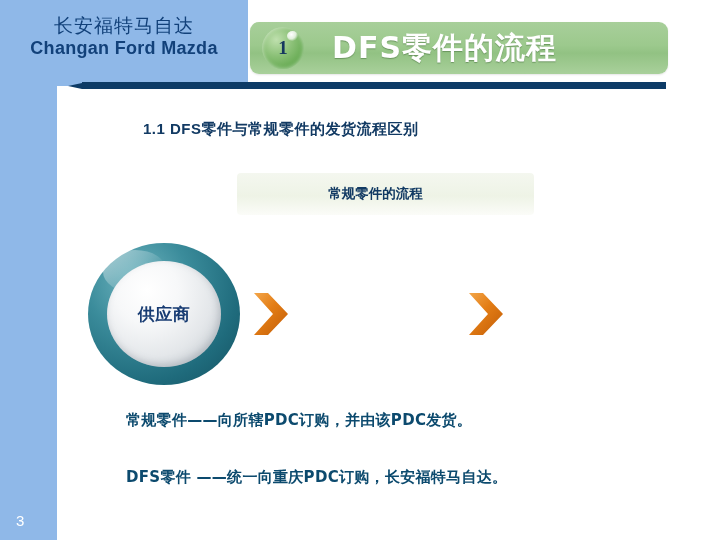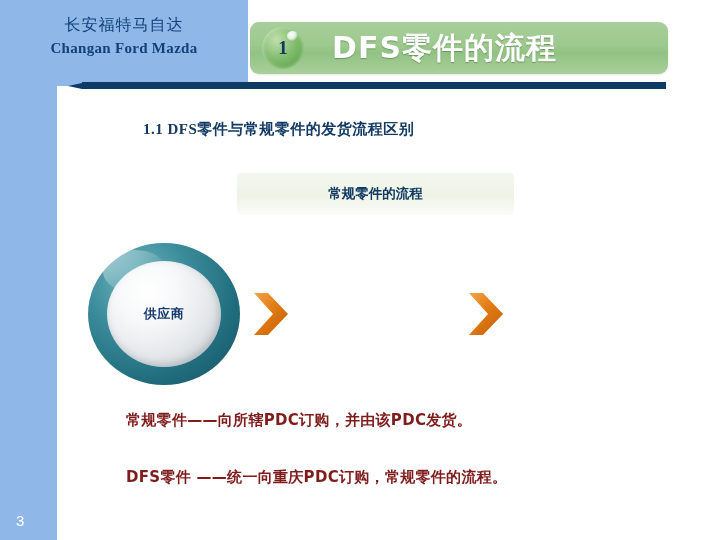--- a/index.html
+++ b/index.html
@@ -33,26 +33,26 @@
     content:"";position:absolute;left:-14px;top:1px;
     width:0;height:0;
     border-top:3px solid transparent;
     border-bottom:3px solid transparent;
     border-right:14px solid #0d3b66;
   }
 
   
   .logo-block{position:absolute;left:0px;top:14px;width:248px;text-align:center;}
   .logo-cn{
-    font-size:16px;color:#12417a;letter-spacing:1px;line-height:22px;
+    font-size:19px;color:#12417a;letter-spacing:1px;line-height:22px;
     font-family:"DejaVu Sans","Liberation Sans",sans-serif;
   }
   .logo-en{
-    font-size:15px;color:#12417a;font-weight:bold;line-height:24px;letter-spacing:.3px;
-    font-family:Liberation Serif, serif;
+    font-size:18px;color:#12417a;font-weight:bold;line-height:24px;letter-spacing:.3px;
+    font-family:Liberation Sans, sans-serif;
   }
 
   
   .title-banner{
     position:absolute;left:250px;top:22px;width:418px;height:52px;
     border-radius:9px;
     background:linear-gradient(to bottom,#a8cf9a 0%,#9cc98d 45%,#92c283 60%,#a9d09b 100%);
     box-shadow:0 1px 2px rgba(0,0,0,0.10);
   }
   .title-badge{
@@ -75,28 +75,29 @@
     display:flex;align-items:center;
     font-size:30px;font-weight:bold;color:#ffffff;letter-spacing:1px;
     text-shadow:0 1px 1px rgba(70,110,60,.55);
     font-family:"DejaVu Sans","Liberation Sans",sans-serif;
   }
 
   
   .subtitle{
     position:absolute;left:143px;top:120px;
     font-size:15px;font-weight:bold;color:#123a63;letter-spacing:.5px;
-    font-family:Liberation Serif, serif;
+    font-family:Liberation Sans, sans-serif;
   }
 
   
   .flow-box{
     position:absolute;left:237px;top:173px;width:277px;height:42px;
     border-radius:4px;
     background:linear-gradient(to bottom,#f4f7ef 0%,#eef3e6 55%,#fbfcf8 100%);
+    padding-left:20px;
   }
   .flow-box-label{
     position:absolute;left:0;top:0;width:277px;height:42px;
     display:flex;align-items:center;justify-content:center;
     font-size:13.5px;font-weight:bold;color:#123a63;
     font-family:"DejaVu Sans","Liberation Sans",sans-serif;
   }
 
   
   .node{position:absolute;width:152px;height:142px;}
@@ -110,41 +111,41 @@
     pointer-events:none;
   }
   .node .sphere{
     position:absolute;left:19px;top:18px;width:114px;height:106px;border-radius:50%;
     background:radial-gradient(ellipse at 35% 28%, #ffffff 0%, #f7f8f9 30%, #e4e7ea 62%, #c9cfd4 88%, #b8bfc6 100%);
     box-shadow:inset -2px -3px 7px rgba(120,130,140,.35);
   }
   .node .label{
     position:absolute;left:0;top:0;width:152px;height:142px;
     display:flex;align-items:center;justify-content:center;
-    font-size:13px;font-weight:bold;color:#173b72;letter-spacing:.5px;
+    font-size:17px;font-weight:bold;color:#173b72;letter-spacing:.5px;
     font-family:"DejaVu Sans","Liberation Sans",sans-serif;
   }
   .node.teal .ring{background:radial-gradient(circle at 32% 26%, #6fb4bf 0%, #3b8c9b 35%, #1f6b7c 70%, #14505f 100%);}
   .node.green .ring{background:radial-gradient(circle at 32% 26%, #aacd5e 0%, #86b22e 38%, #6d9320 72%, #5a7c19 100%);}
   .node.orange .ring{background:radial-gradient(circle at 32% 26%, #e68a33 0%, #d5650f 38%, #b8500a 72%, #9c4207 100%);}
 
   #node-supplier{left:88px;top:243px;}
   #node-cfma{left:303px;top:243px;}
   #node-dealer{left:518px;top:243px;}
 
   
   .chev{position:absolute;width:38px;height:46px;}
   #arrow-1{left:252px;top:291px;}
   #arrow-2{left:467px;top:291px;}
   .chev svg{display:block;}
 
   
   .bullet{
     position:absolute;
-    font-size:15px;font-weight:bold;color:#7f1d1d;letter-spacing:.3px;
+    font-size:15px;font-weight:bold;color:#0c4a6e;letter-spacing:.3px;
     font-family:"DejaVu Sans","Liberation Sans",sans-serif;
     white-space:nowrap;
   }
   #bullet-1{left:126px;top:411px;}
   #bullet-2{left:126px;top:468px;}
 
   
   .page-num{
     position:absolute;left:16px;top:512px;
     font-size:15px;color:#ffffff;
@@ -211,17 +212,17 @@
           <stop offset="0%" stop-color="#f3a64a"></stop>
           <stop offset="45%" stop-color="#e37d15"></stop>
           <stop offset="100%" stop-color="#c45f08"></stop>
         </linearGradient>
       </defs>
       <path d="M2,2 L16,2 L36,23 L16,44 L2,44 L21,23 Z" fill="url(#cgB)"></path>
     </svg>
   </div>
 
   <div class="bullet" id="bullet-1">常规零件——向所辖PDC订购，并由该PDC发货。</div>
-  <div class="bullet" id="bullet-2">DFS零件 ——统一向重庆PDC订购，常规零件的流程。</div>
+  <div class="bullet" id="bullet-2">DFS零件 ——统一向重庆PDC订购，长安福特马自达。</div>
 
   <div class="page-num">3</div>
 
 </div>
 
 </body></html>

